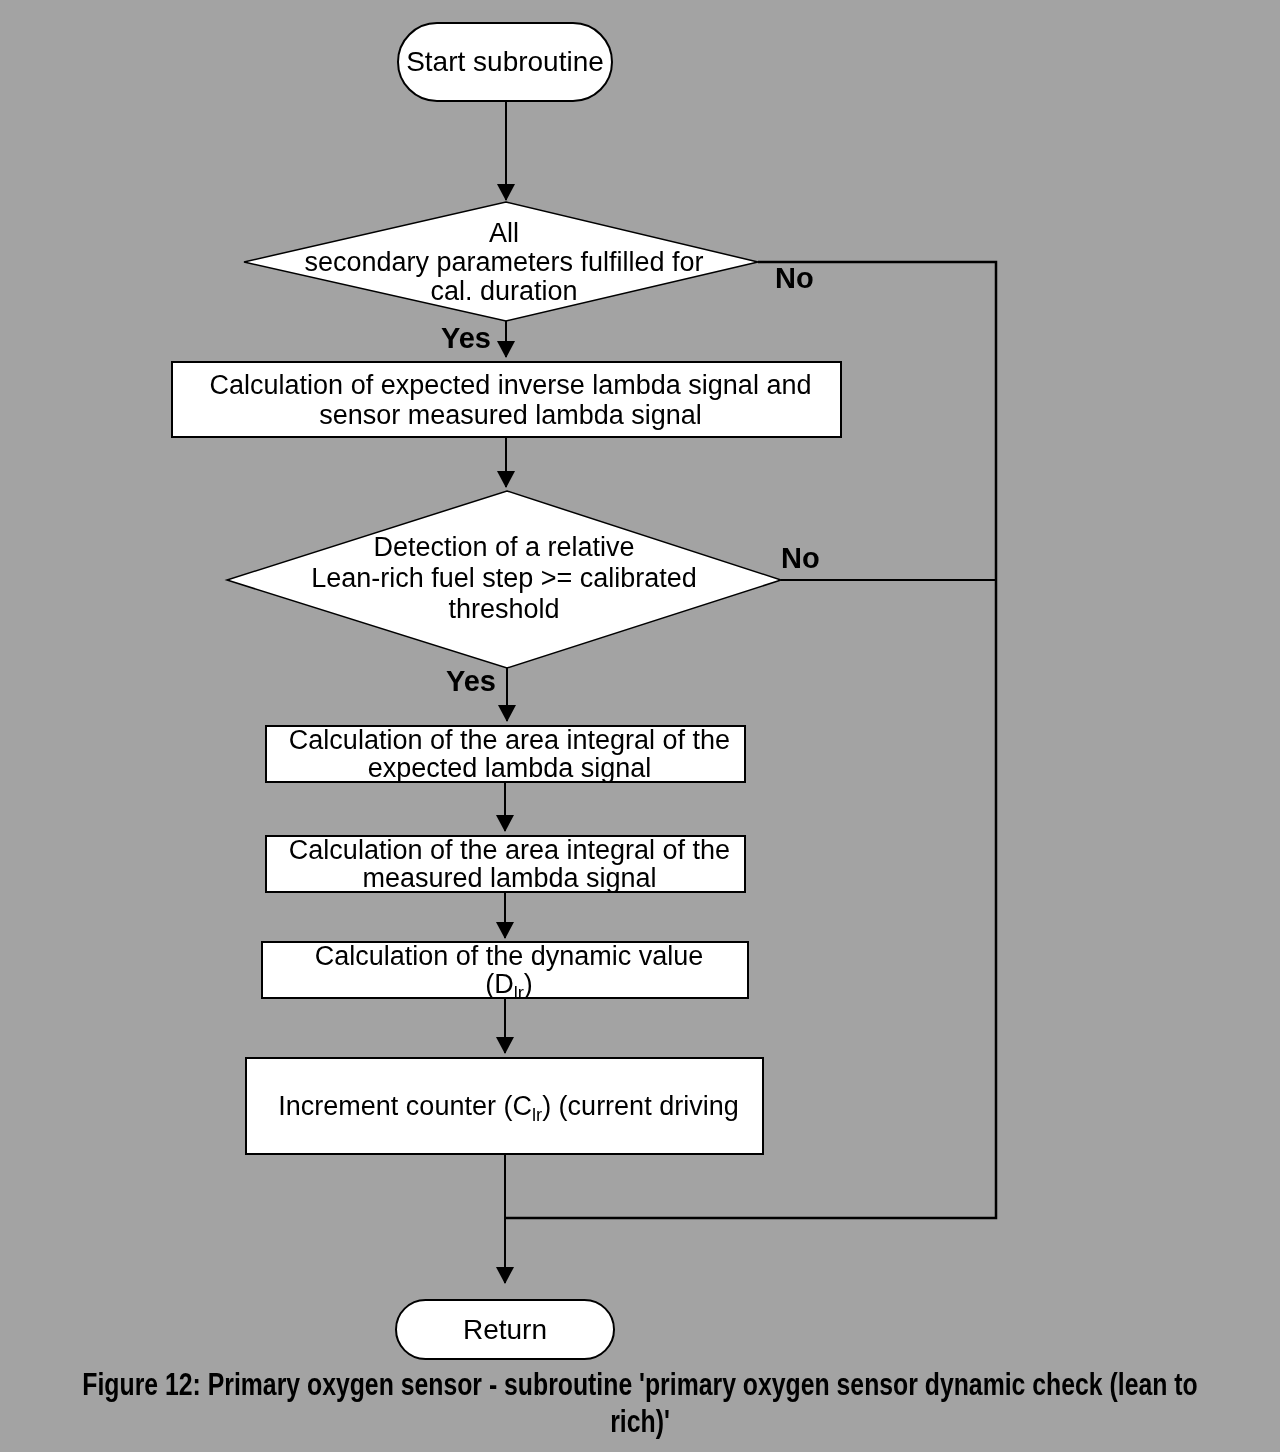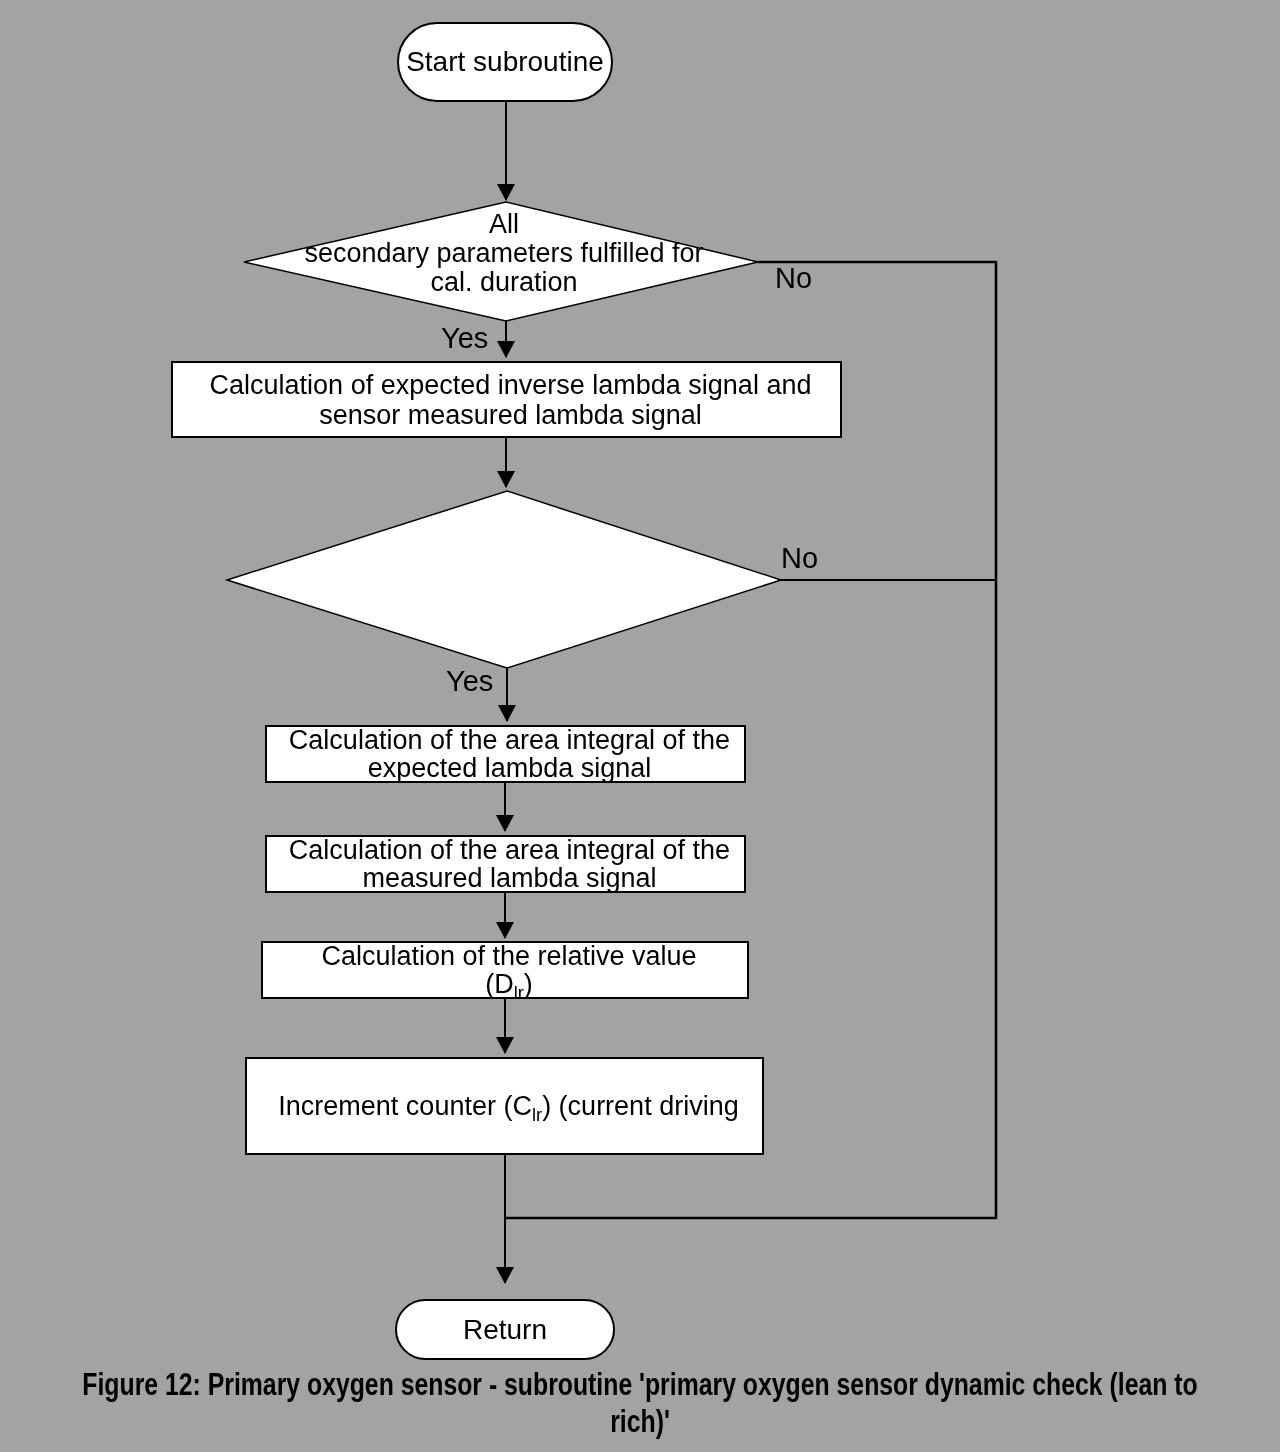--- a/index.html
+++ b/index.html
@@ -45,20 +45,21 @@
   .dtext {
     position: absolute;
     text-align: center;
     font-size: 27px;
   }
   .dtext .dline { display: block; white-space: nowrap; }
   .edge-label {
     position: absolute;
     font-size: 29px;
     white-space: nowrap;
+    font-weight: bold;
   }
   sub {
     font-size: 0.68em;
     line-height: 0;
   }
   .caption {
     position: absolute;
     left: -160px;
     top: 1366px;
     width: 1600px;
@@ -96,48 +97,53 @@
     <line x1="505" y1="782" x2="505" y2="831" stroke="#000000" stroke-width="2" marker-end="url(#ah)"></line>
     <line x1="505" y1="892" x2="505" y2="938" stroke="#000000" stroke-width="2" marker-end="url(#ah)"></line>
     <line x1="505" y1="998" x2="505" y2="1053" stroke="#000000" stroke-width="2" marker-end="url(#ah)"></line>
     <line x1="505" y1="1155" x2="505" y2="1283" stroke="#000000" stroke-width="2" marker-end="url(#ah)"></line>
   </svg>
 
   <div class="node stadium" style="left:397px; top:22px; width:216px; height:80px; border-radius:40px;">
     <span>Start subroutine</span>
   </div>
 
-  <div class="dtext" style="left:254px; top:210px; width:500px; line-height:29px;">
+  <div class="dtext" style="left:254px; top:219px; width:500px; line-height:29px;">
     <span class="dline">All</span>
     <span class="dline">secondary parameters fulfilled for</span>
     <span class="dline">cal. duration</span>
   </div>
   <div class="edge-label" style="left:775px; top:262px;">No</div>
   <div class="edge-label" style="left:441px; top:322px;">Yes</div>
 
   <div class="node process" style="left:171px; top:361px; width:671px; height:77px;">
     <span class="pline">Calculation of expected inverse lambda signal and</span>
     <span class="pline">sensor measured lambda signal</span>
   </div>
 
+  <div class="dtext" style="left:244px; top:532px; width:520px; line-height:31px;">
+    <span class="dline">Detection of a relative</span>
+    <span class="dline">Lean-rich fuel step &gt;= calibrated</span>
+    <span class="dline">threshold</span>
+  </div>
   <div class="edge-label" style="left:781px; top:542px;">No</div>
   <div class="edge-label" style="left:446px; top:665px;">Yes</div>
 
   <div class="node process" style="left:265px; top:725px; width:481px; height:58px; line-height:28px;">
     <span class="pline">Calculation of the area integral of the</span>
     <span class="pline">expected lambda signal</span>
   </div>
 
   <div class="node process" style="left:265px; top:835px; width:481px; height:58px; line-height:28px;">
     <span class="pline">Calculation of the area integral of the</span>
     <span class="pline">measured lambda signal</span>
   </div>
 
   <div class="node process" style="left:261px; top:941px; width:488px; height:58px; line-height:28px;">
-    <span class="pline">Calculation of the relative value</span>
+    <span class="pline">Calculation of the dynamic value</span>
     <span class="pline">
       <span>(D</span><sub>lr</sub><span>)</span>
     </span>
   </div>
 
   <div class="node process" style="left:245px; top:1057px; width:519px; height:98px; line-height:29px;">
     <span class="pline">
       <span>Increment counter (C</span><sub>lr</sub><span>) (current driving</span>
     </span>
   </div>

